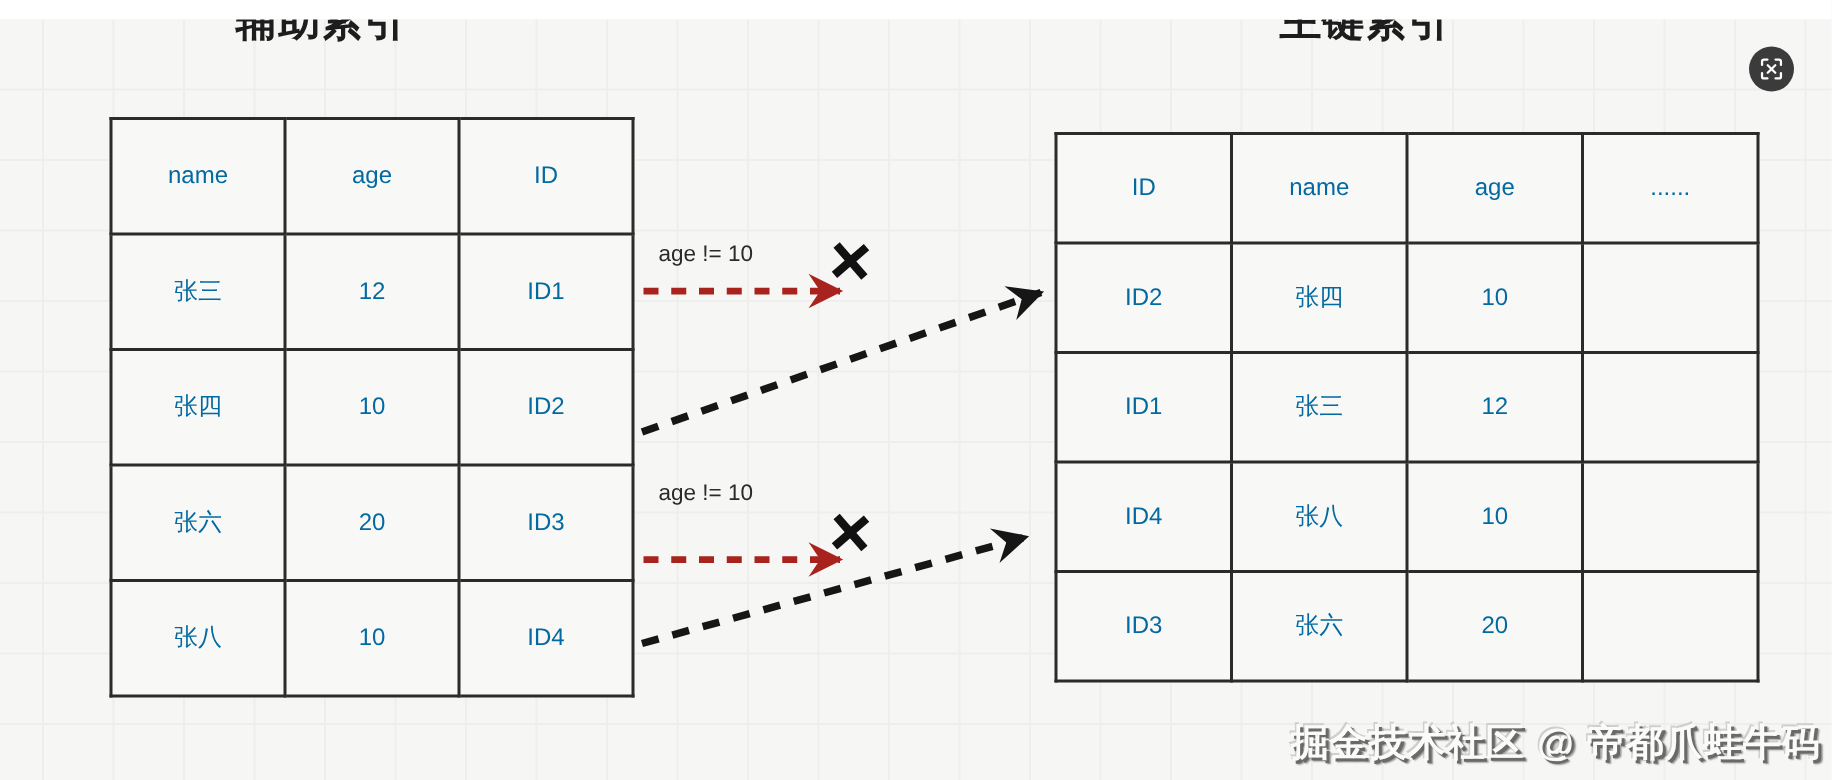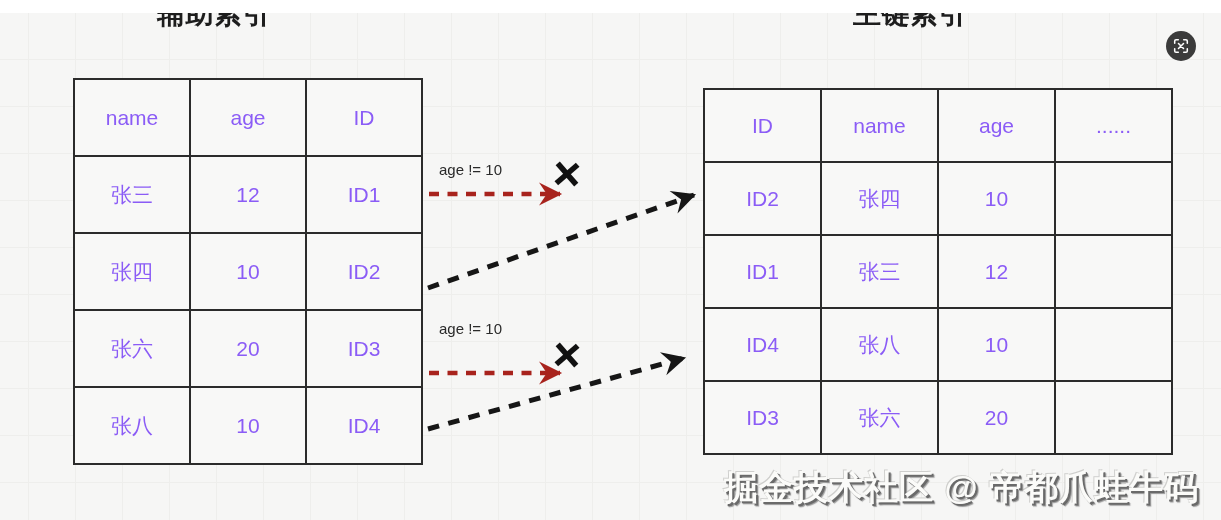--- a/index.html
+++ b/index.html
@@ -29,21 +29,21 @@
   .title-secondary{left:157px;}
   .title-primary{left:853px;}
 
   table.dtable{
     position:absolute;border-collapse:collapse;table-layout:fixed;
     background:#f8f8f7;z-index:2;
   }
   table.dtable td, table.dtable th{
     border:2.5px solid #2b2b2b;
     text-align:center;vertical-align:middle;
-    font-weight:400;font-size:21px;color:#8b5cf6;
+    font-weight:400;font-size:16px;color:#0369a1;
     padding:0;overflow:hidden;
   }
   .tbl-secondary{left:73px;top:78px;width:350px;height:386px;}
   .tbl-secondary tr{height:77px;}
   .tbl-primary{left:703px;top:88px;width:470px;height:367px;}
   .tbl-primary tr{height:73px;}
 
   .arrow-layer{
     position:absolute;left:0;top:0;width:1221px;height:520px;z-index:3;
     pointer-events:none;
@@ -55,22 +55,22 @@
   .filter-label-1{left:439px;top:161px;}
   .filter-label-2{left:439px;top:320px;}
 
   .scan-button{
     position:absolute;left:1166px;top:31px;width:30px;height:30px;
     border-radius:50%;background:#3b3b3b;z-index:6;
     display:flex;align-items:center;justify-content:center;
     cursor:pointer;
   }
   .watermark{
-    position:absolute;right:22px;bottom:9px;z-index:6;
-    font-size:34px;font-weight:bold;letter-spacing:1px;
+    position:absolute;right:7px;bottom:9px;z-index:6;
+    font-size:25px;font-weight:bold;letter-spacing:1px;
     color:#fbfbf9;white-space:nowrap;
     text-shadow:2px 2px 0 #6a6a6a, 3px 3px 1px #9a9a9a, -1px -1px 0 #cfcfcd;
   }
 </style>
 </head>
 <body>
 
 <div class="stage">
 
   <div class="top-strip"></div>

